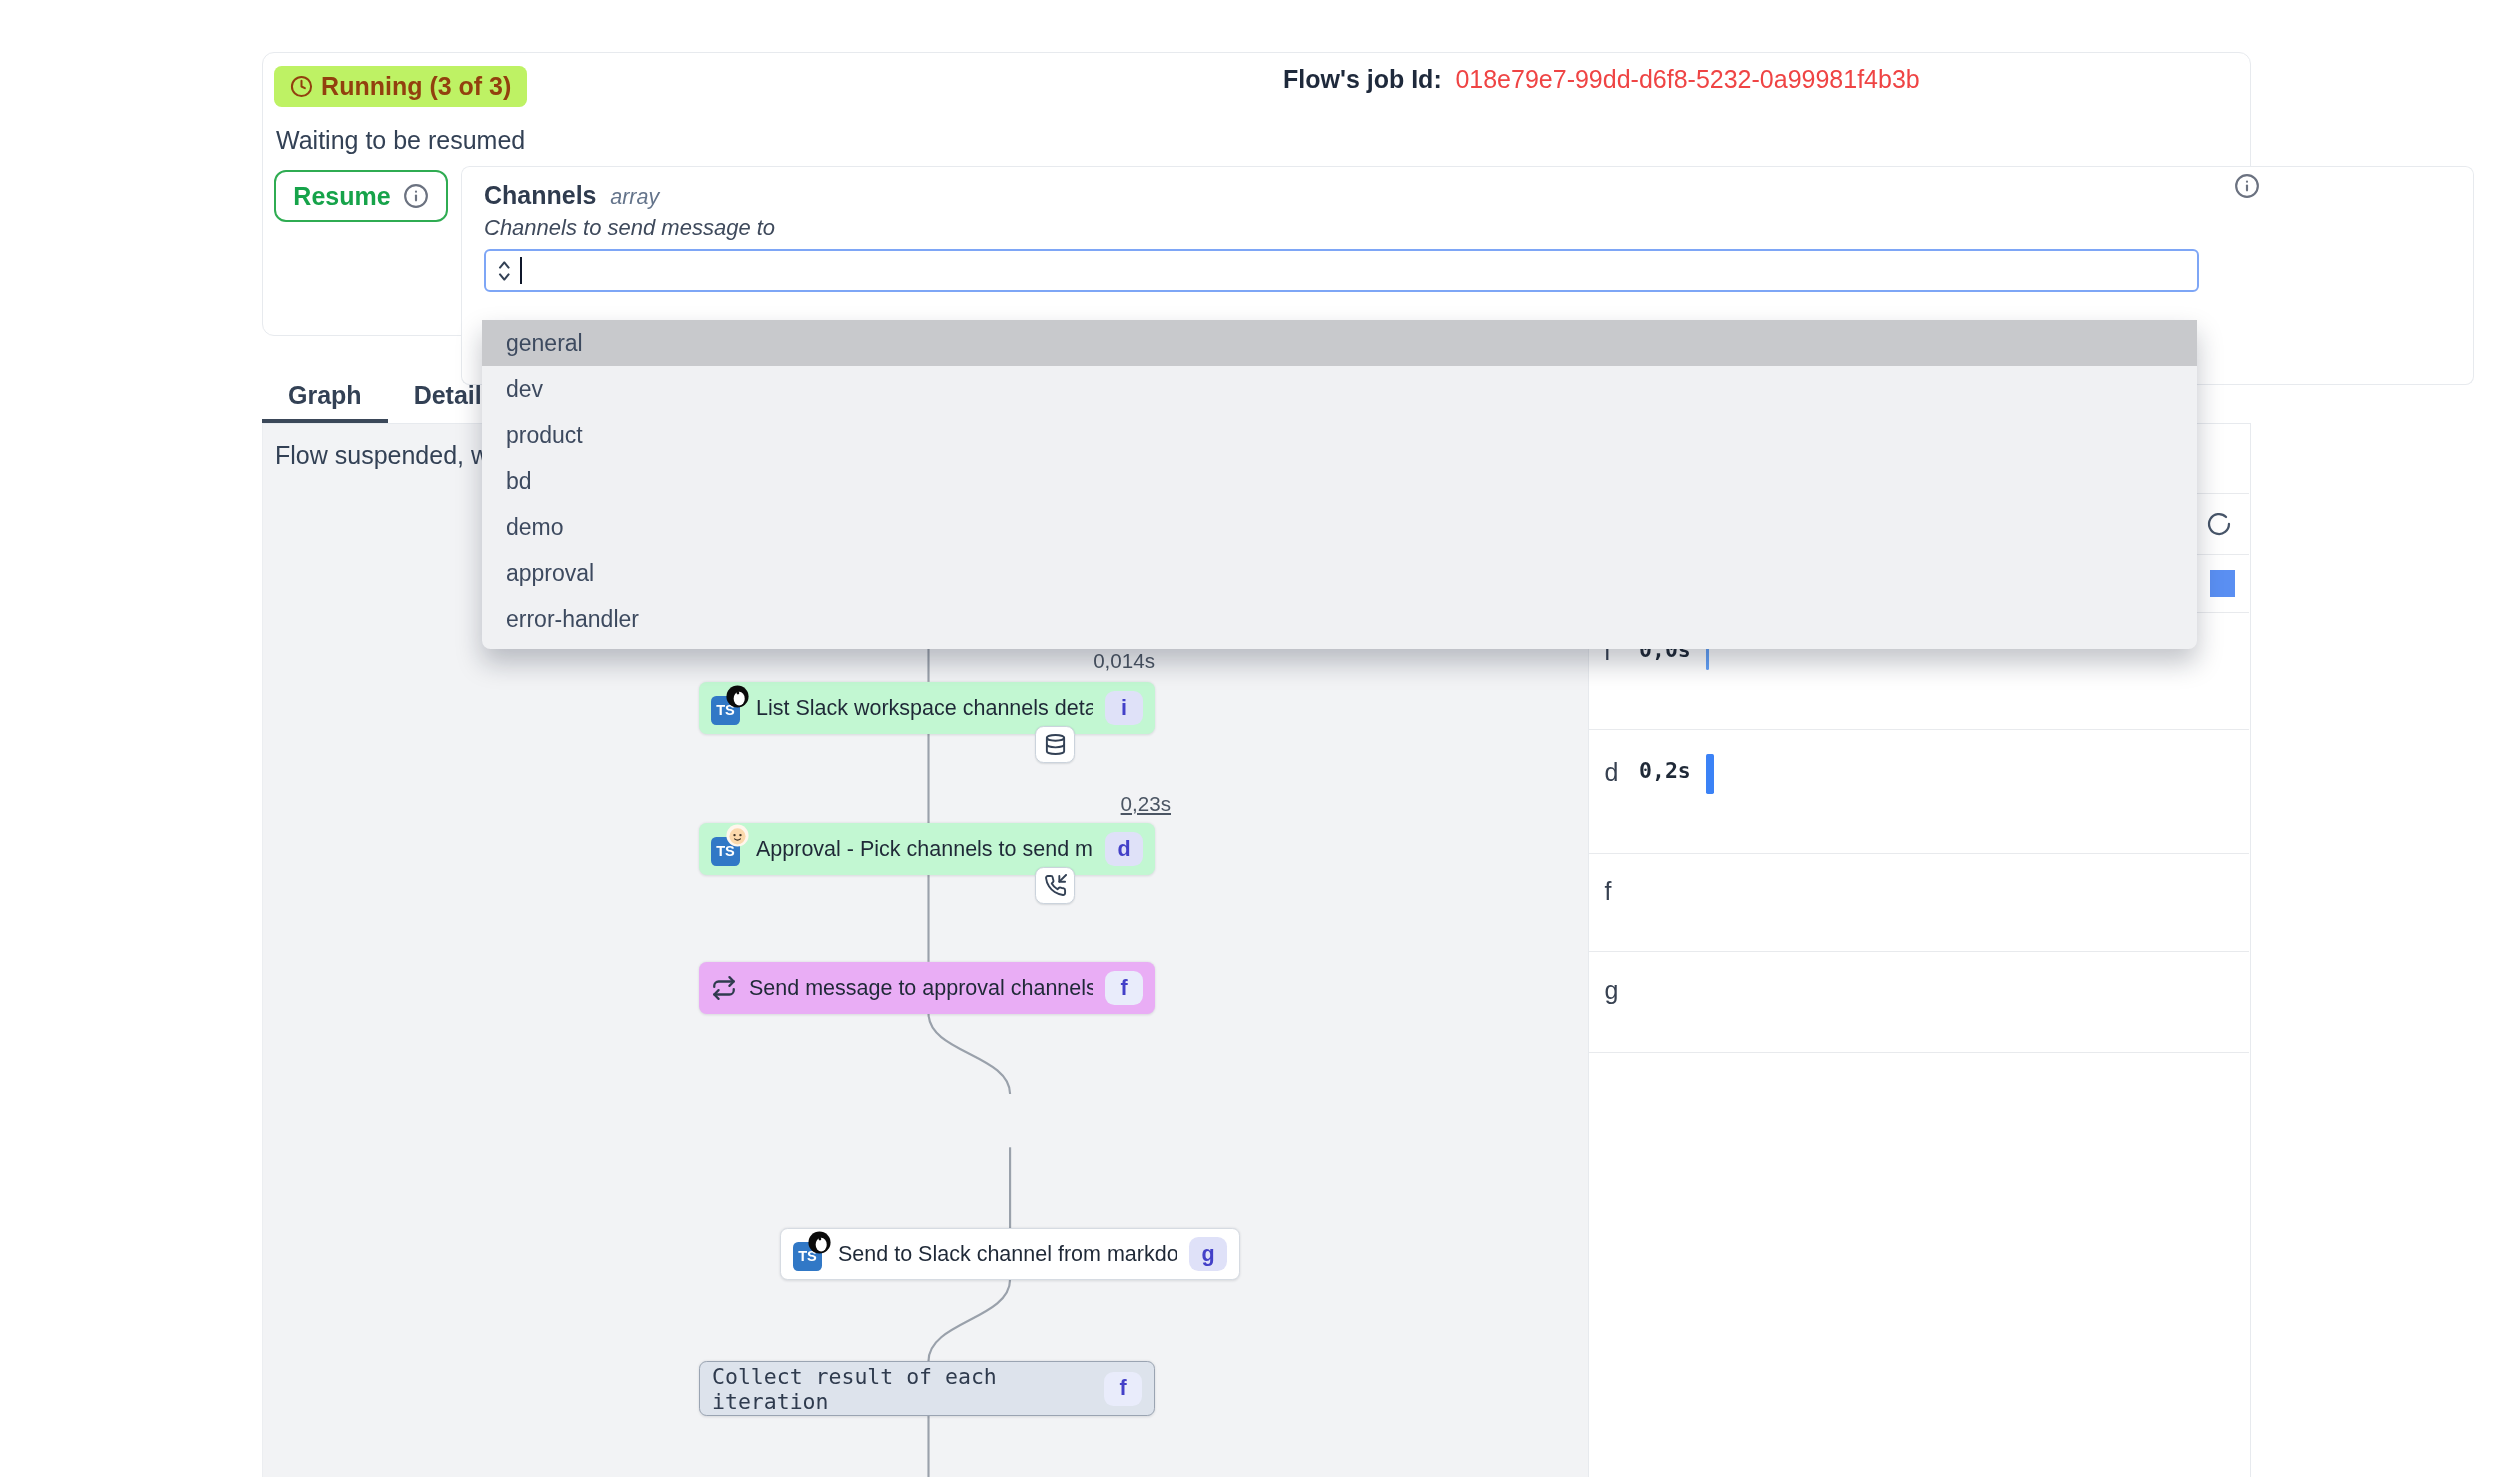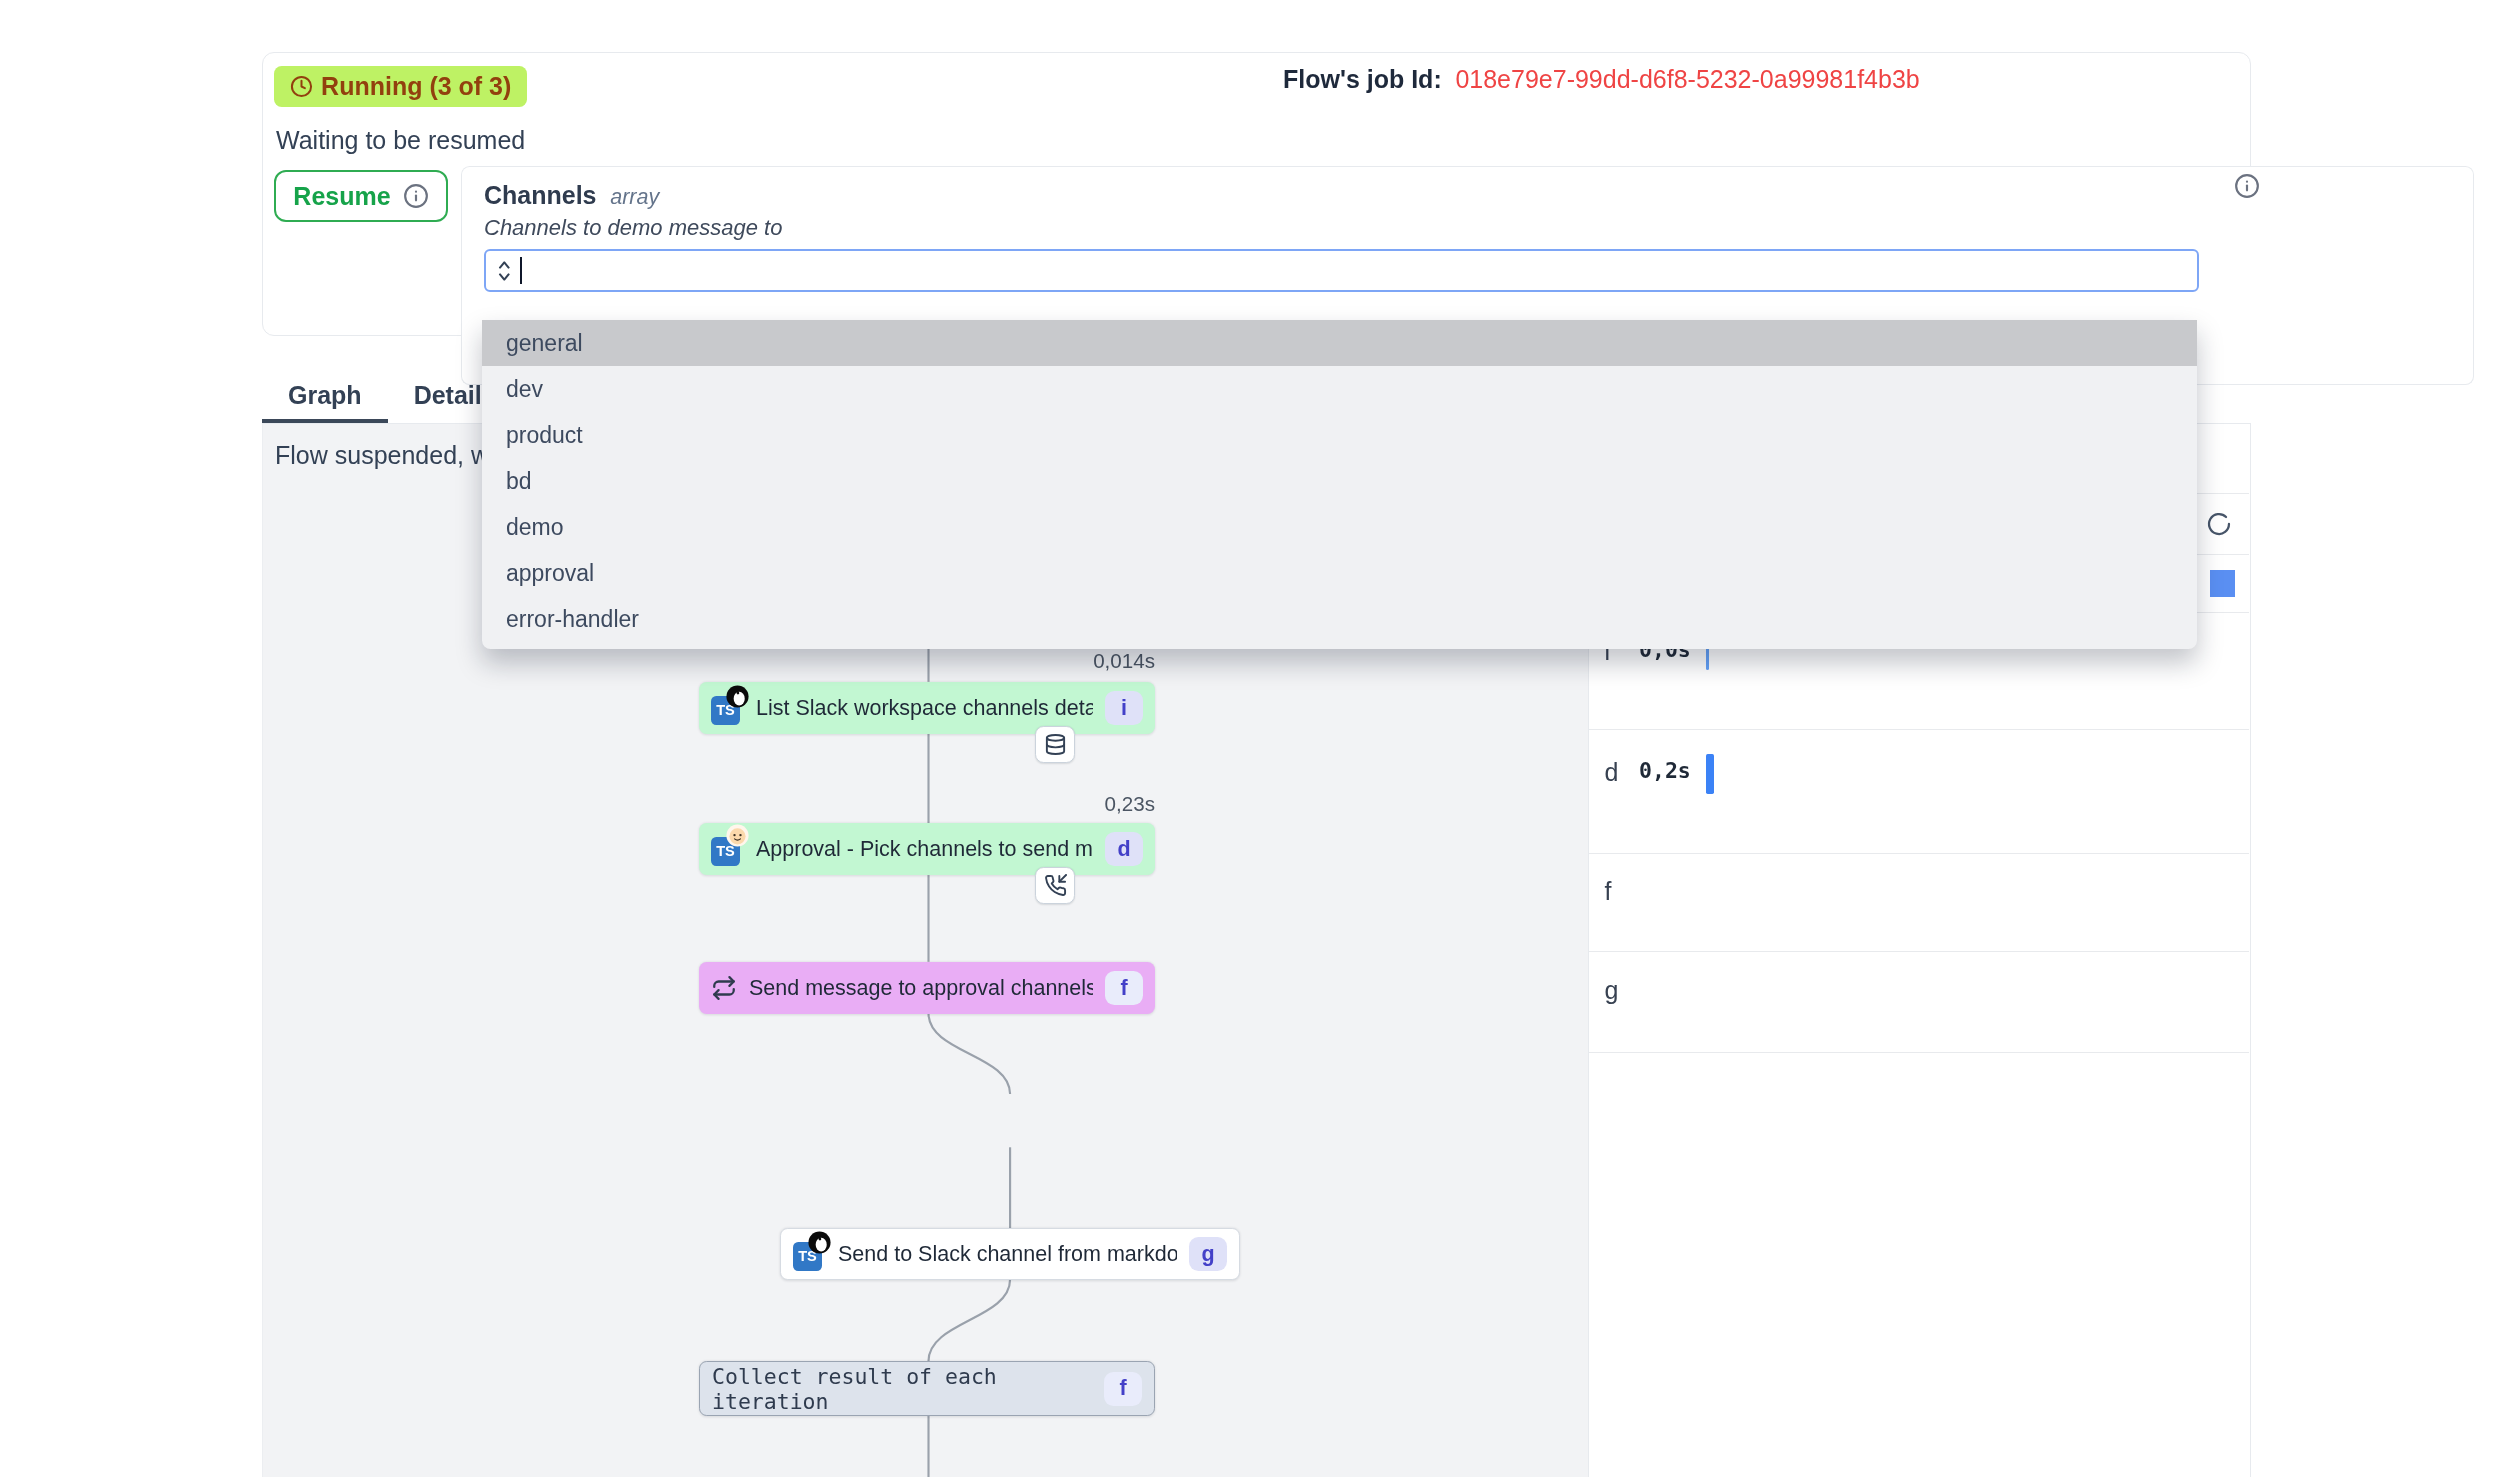--- a/index.html
+++ b/index.html
@@ -124,21 +124,21 @@
           <line x1="12" y1="8" x2="12.01" y2="8"></line>
       </svg>
     </span>
   </div>
 
   <div class="form-box">
     <div class="field-label-row">
       <span class="field-name">Channels</span>
       <span class="field-type">array</span>
     </div>
-    <div class="field-desc">Channels to demo message to</div>
+    <div class="field-desc">Channels to send message to</div>
     <div class="array-input">
       <span>
         <svg width="20.6" height="26" viewBox="0 0 24 30" fill="none" stroke="#334155" stroke-width="2.4" stroke-linecap="round" stroke-linejoin="round">
           <polyline points="7,11 12,5 17,11"></polyline>
             <polyline points="7,19 12,25 17,19"></polyline>
         </svg>
       </span>
       <span class="caret"></span>
     </div>
   </div>
@@ -194,21 +194,21 @@
       <span class="badge">i</span>
     </div>
     <div class="chip" style="left:772px; top:302px;">
       <svg width="23" height="23" viewBox="0 0 24 24" fill="none" stroke="#334155" stroke-width="2" stroke-linecap="round" stroke-linejoin="round">
         <ellipse cx="12" cy="5" rx="9" ry="3"></ellipse>
           <path d="M3 5v14a9 3 0 0 0 18 0V5"></path>
           <path d="M3 12a9 3 0 0 0 18 0"></path>
       </svg>
     </div>
 
-    <div class="duration-label" style="left:436px; top:368px;">0,23s</div>
+    <div class="duration-label" style="left:452px; top:368px;text-decoration:underline;">0,23s</div>
     <div class="node node-green" style="left:436px; top:399px; width:456px; height:52px;">
       <span class="ts-wrap">
         <span class="ts-box">TS</span>
         <svg class="face-dot" viewBox="0 0 27 27">
             <circle cx="13.5" cy="13.5" r="13" fill="#fff6ec"></circle>
             <circle cx="13.5" cy="14.5" r="9.5" fill="#fbd9ac"></circle>
             <circle cx="10" cy="13" r="1.4" fill="#3b2f22"></circle>
             <circle cx="17" cy="13" r="1.4" fill="#3b2f22"></circle>
             <path d="M10 17.5 q3.5 2.8 7 0" stroke="#3b2f22" stroke-width="1.3" fill="none" stroke-linecap="round"></path>
           </svg>

